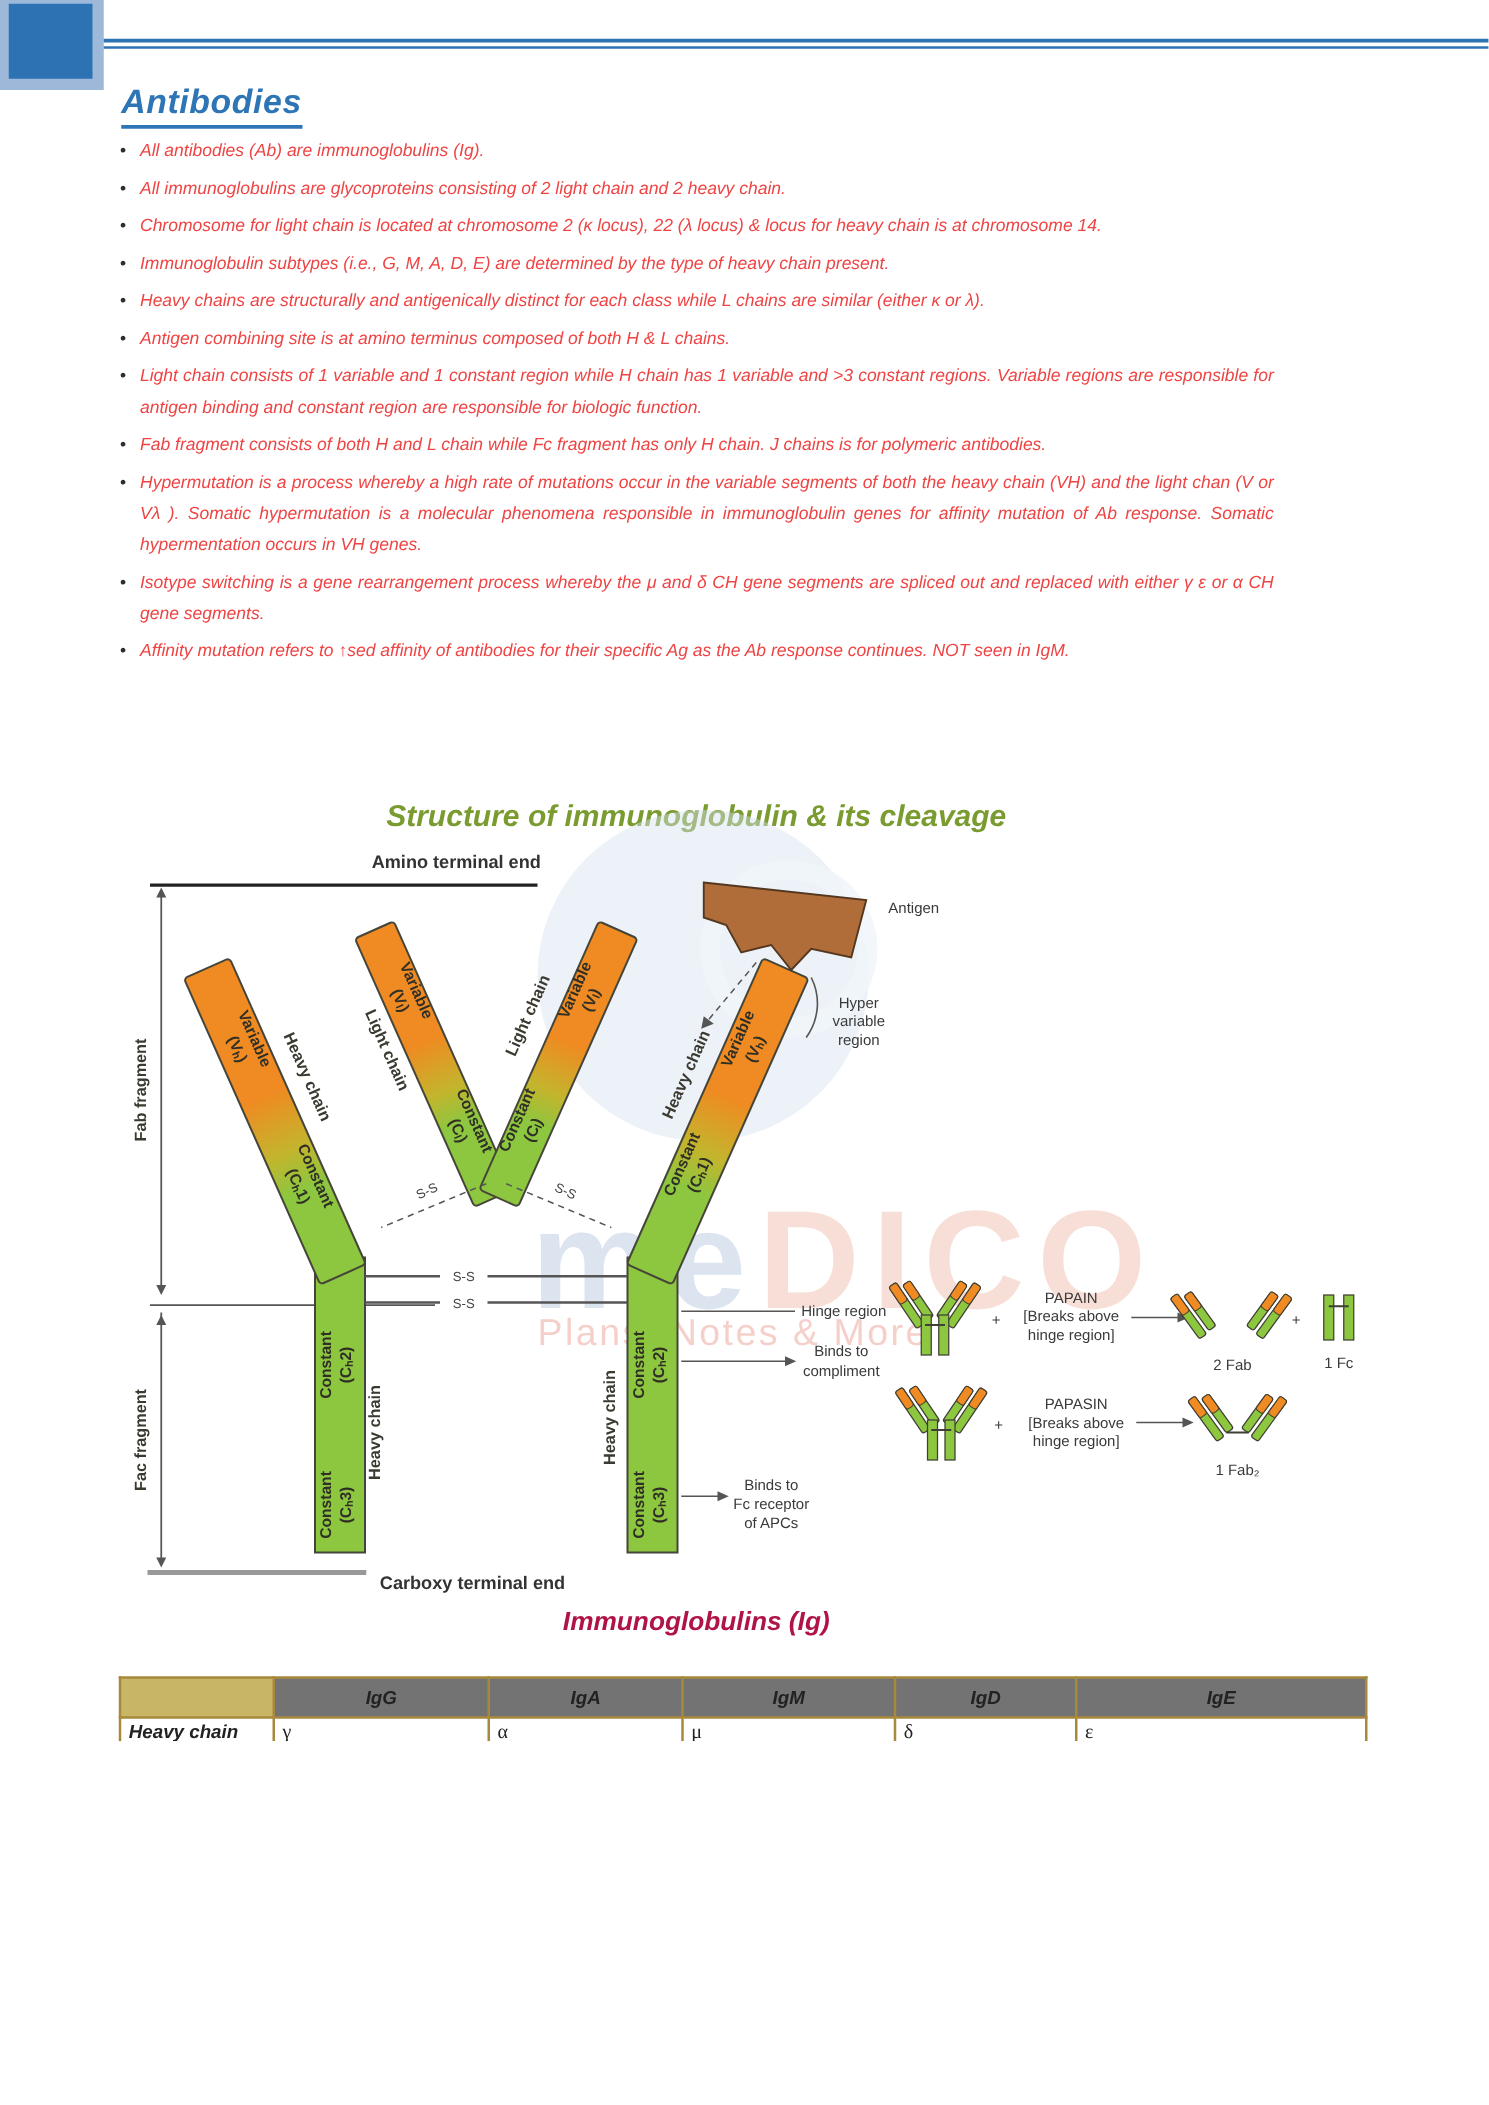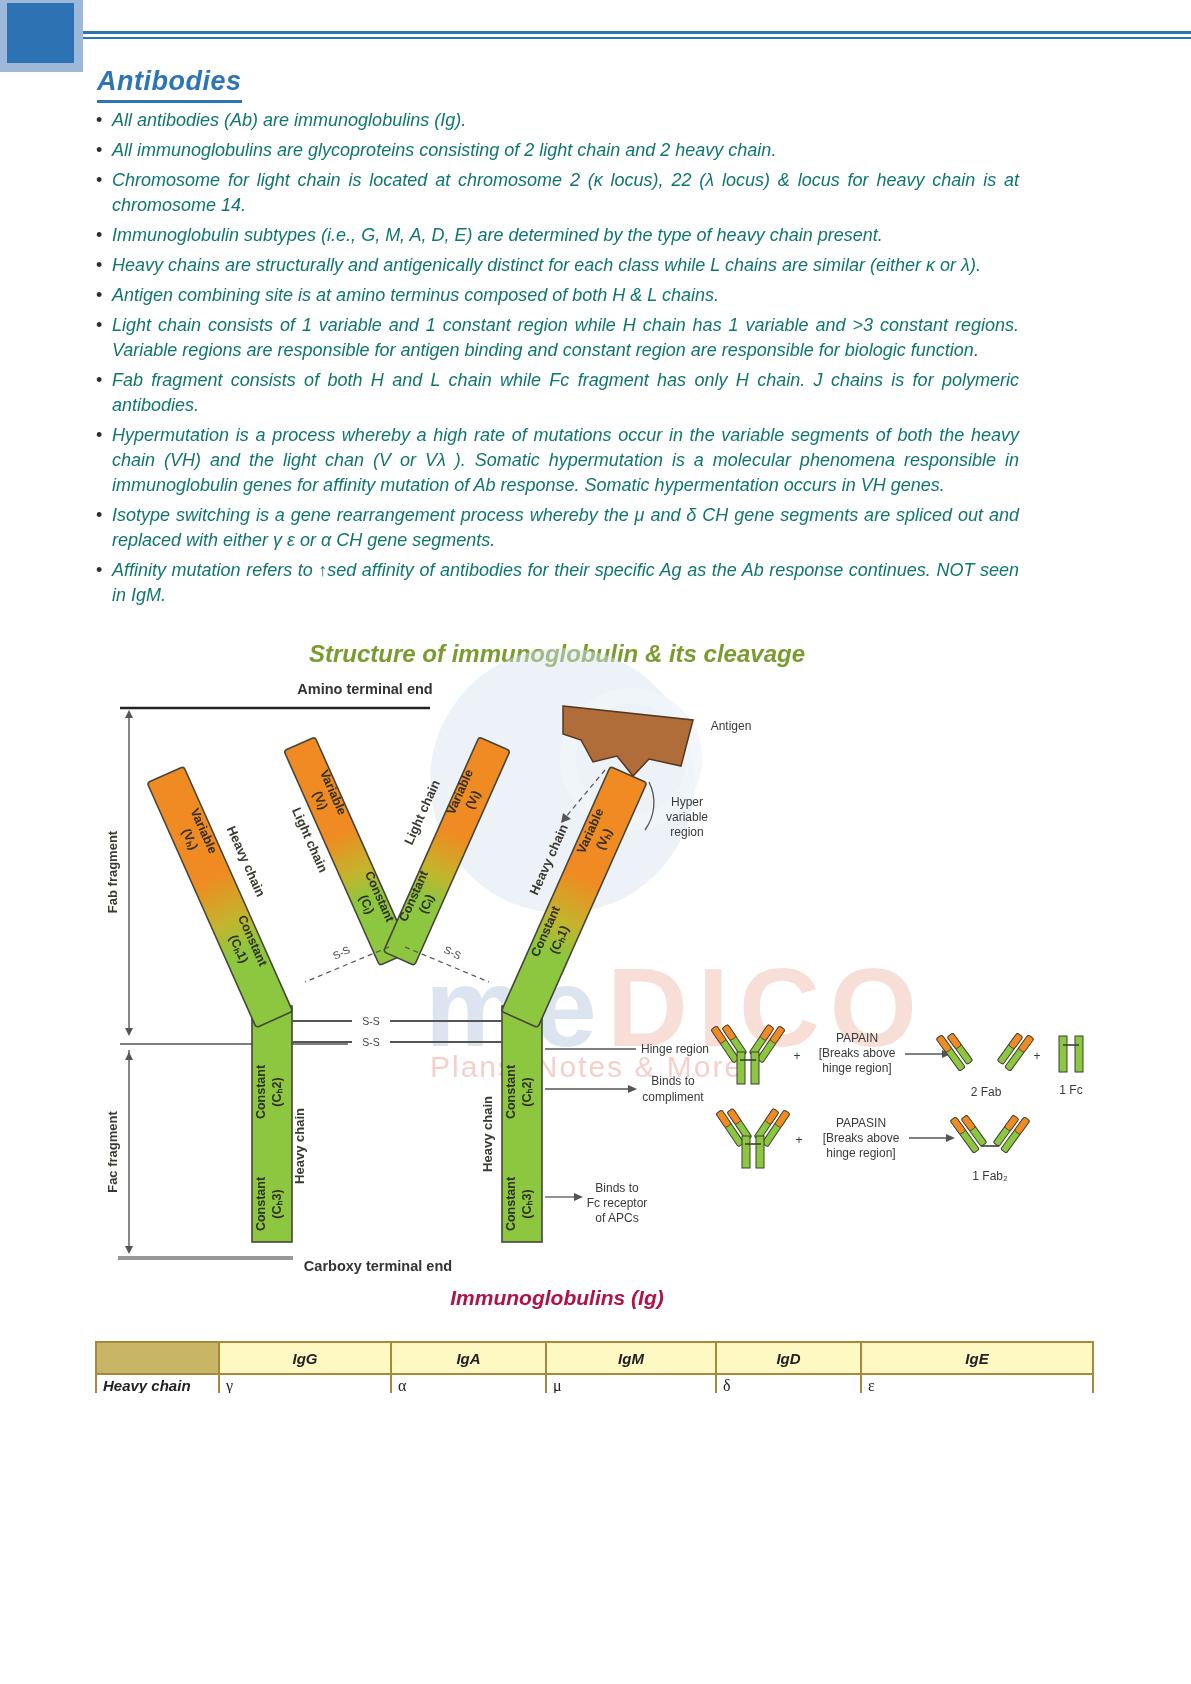--- a/index.html
+++ b/index.html
@@ -12,21 +12,21 @@
   .hdr-line1{position:absolute;left:83px;top:31px;width:1108px;height:3px;background:#2d73b4;}
   .hdr-line2{position:absolute;left:83px;top:37px;width:1108px;height:2px;background:#2d73b4;}
 
   
   .page-title{position:absolute;left:97px;top:66px;font-size:27px;font-weight:bold;font-style:italic;
               color:#2e75b6;border-bottom:3px solid #2e75b6;padding-bottom:3px;letter-spacing:.5px;}
 
   
   ul.bullets{position:absolute;left:95px;top:108px;width:924px;margin:0;padding:0;list-style:none;}
   ul.bullets li{position:relative;padding-left:17px;margin-bottom:5px;text-align:justify;
-                font-style:italic;font-size:18px;line-height:25px;color:#0f766e;}
+                font-style:italic;font-size:14px;line-height:25px;color:#ef4444;}
   ul.bullets li::before{content:"•";position:absolute;left:1px;top:0;color:#2d2d2d;font-style:normal;}
 
   
   .fig-heading{position:absolute;left:95px;top:640px;width:924px;text-align:center;
                font-size:24px;font-weight:bold;font-style:italic;color:#7a9b2f;}
   .tbl-heading{position:absolute;left:95px;top:1286px;width:924px;text-align:center;
                font-size:21px;font-weight:bold;font-style:italic;color:#b01346;}
 
   
   .wm-circle1{position:absolute;left:430px;top:648px;width:265px;height:265px;border-radius:50%;
@@ -59,21 +59,21 @@
   .sl-start{text-anchor:start;}
   .sslab{font-size:10.5px;fill:#444;text-anchor:middle;}
   .bigl{font-size:14.5px;font-weight:bold;fill:#333;text-anchor:middle;}
   .mg{fill:#8dc63f;stroke:#3f3f35;stroke-width:1;}
   .mo{fill:#ef8b22;stroke:#3f3f35;stroke-width:.8;}
   .mline{stroke:#3f3f35;stroke-width:1.6;}
 
   
   table.ig{position:absolute;left:95px;top:1341px;width:997px;border-collapse:collapse;table-layout:fixed;}
   table.ig th,table.ig td{border:2px solid #a8893c;font-size:15px;padding:2px 6px;}
-  table.ig th{font-weight:bold;font-style:italic;color:#222;background:#fef9c3;height:26px;text-align:center;}
+  table.ig th{font-weight:bold;font-style:italic;color:#222;background:#737373;height:26px;text-align:center;}
   table.ig th.tan{background:#c9b566;}
   table.ig td{font-style:italic;color:#222;vertical-align:top;background:#fff;}
   table.ig td.rowlab{font-weight:bold;}
   table.ig tr.r1 td{height:25px;}
   table.ig tr.r2 td{height:96px;line-height:24px;}
   table.ig tr.r3 td{height:27px;}
   table.ig td.greek{font-family:"Liberation Serif",serif;font-style:normal;font-size:16px;}
 
   
   .ftr-label{position:absolute;left:22px;top:1619px;font-size:17px;font-weight:bold;font-style:italic;color:#2e74b6;}

